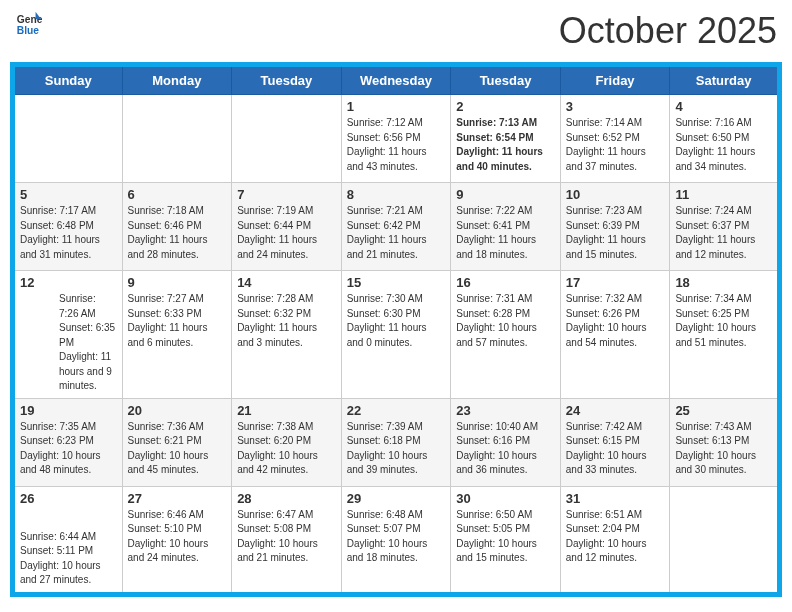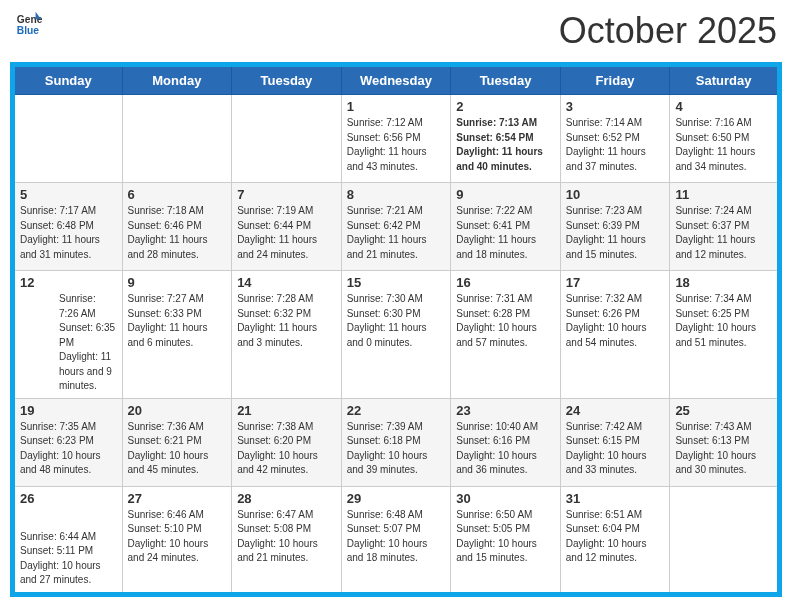--- a/index.html
+++ b/index.html
@@ -295,19 +295,19 @@
         </td>
         <td>
           <span class="day-number">30</span>
           <div class="day-info" style="white-space: pre-line;">Sunrise: 6:50 AM
 Sunset: 5:05 PM
 Daylight: 10 hours and 15 minutes.</div>
         </td>
         <td>
           <span class="day-number">31</span>
           <div class="day-info" style="white-space: pre-line;">Sunrise: 6:51 AM
-Sunset: 6:04 PM
+Sunset: 2:04 PM
 Daylight: 10 hours and 12 minutes.</div>
         </td>
         <td class="empty-cell"></td>
       </tr>
     </tbody>
 </table>
 
 </body></html>

